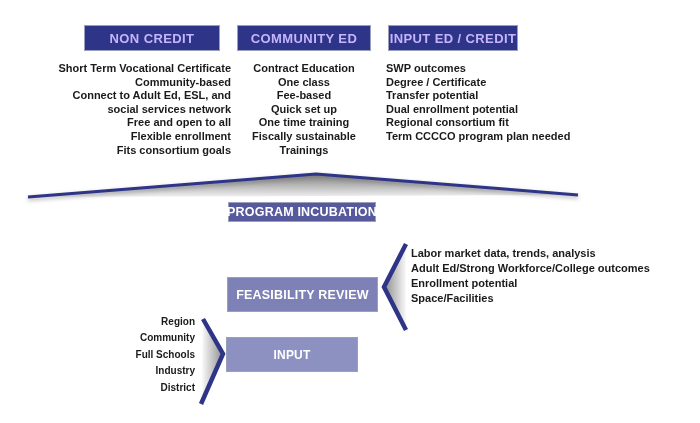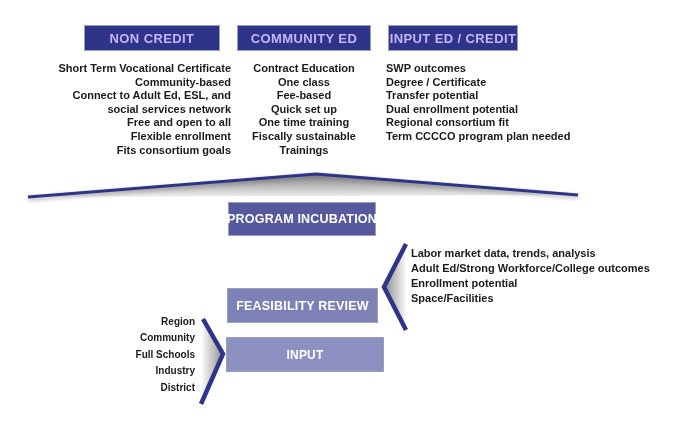--- a/index.html
+++ b/index.html
@@ -25,23 +25,23 @@
   .list{position:absolute;font-size:11px;line-height:13.6px;white-space:nowrap;}
   .list1{left:18px;top:62px;width:213px;text-align:right;}
   .list2{left:237px;top:62px;width:134px;text-align:center;}
   .list3{left:386px;top:62px;text-align:left;}
 
   .stage{
     position:absolute;display:flex;align-items:center;justify-content:center;
     color:#fff;font-size:12.5px;letter-spacing:.2px;white-space:nowrap;
     border:1px solid var(--boxborder,#9aa0bb);box-sizing:border-box;
   }
-  .stage1{left:228px;top:202px;width:148px;height:34px;background:var(--stage1,#565a9c);}
-  .stage2{left:227px;top:288px;width:151px;height:35px;background:var(--stage2,#7d81b5);}
-  .stage3{left:226px;top:337px;width:158px;height:35px;background:var(--stage3,#8d91c2);font-size:12px;}
+  .stage1{left:228px;top:202px;width:148px;height:20px;background:var(--stage1,#565a9c);}
+  .stage2{left:227px;top:277px;width:151px;height:35px;background:var(--stage2,#7d81b5);}
+  .stage3{left:226px;top:337px;width:132px;height:35px;background:var(--stage3,#8d91c2);font-size:12px;}
 
   .criteria{position:absolute;left:411px;top:246px;font-size:11px;line-height:15.1px;white-space:nowrap;}
   .sources{position:absolute;left:61px;top:314px;width:134px;text-align:right;font-size:10px;line-height:16.4px;white-space:nowrap;}
 </style>
 </head>
 <body style="--navy: #2e3487; --stage1: #565a9c; --stage2: #7d81b5; --stage3: #8d91c2; --text: #1a1a1a; --white: #ffffff; --shadow: #8a8a8a; --boxborder: #9aa0bb;">
 
 <div class="canvas">
 
   <svg class="shapes" viewBox="0 0 700 423">

